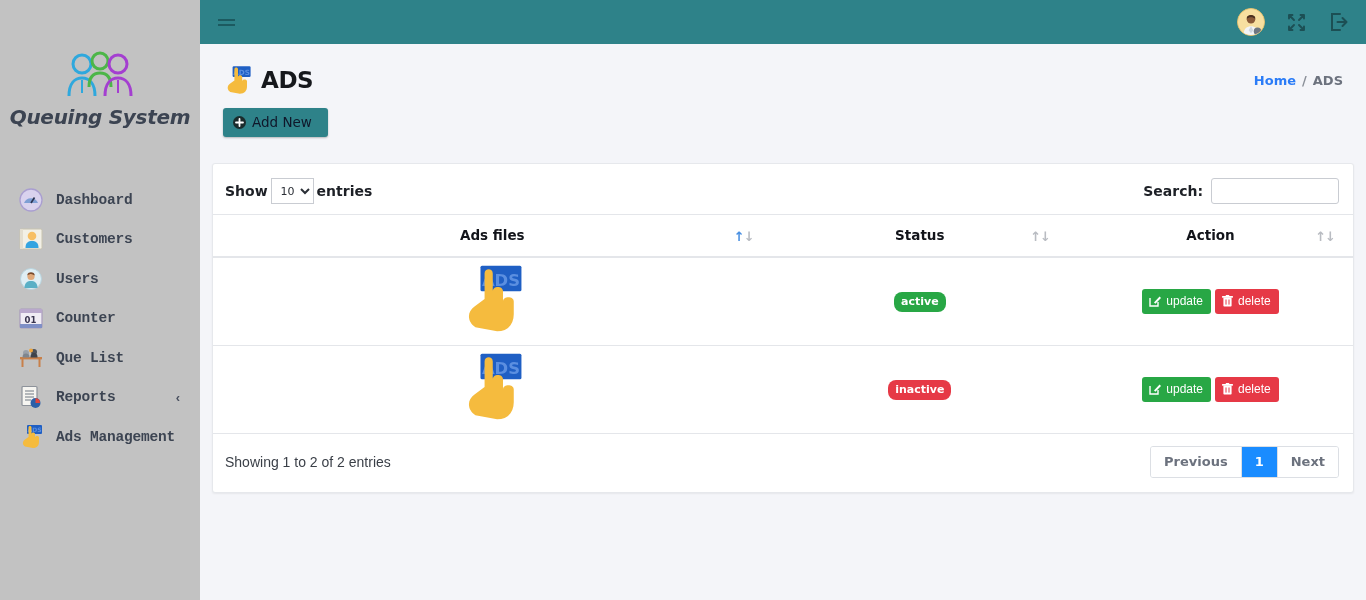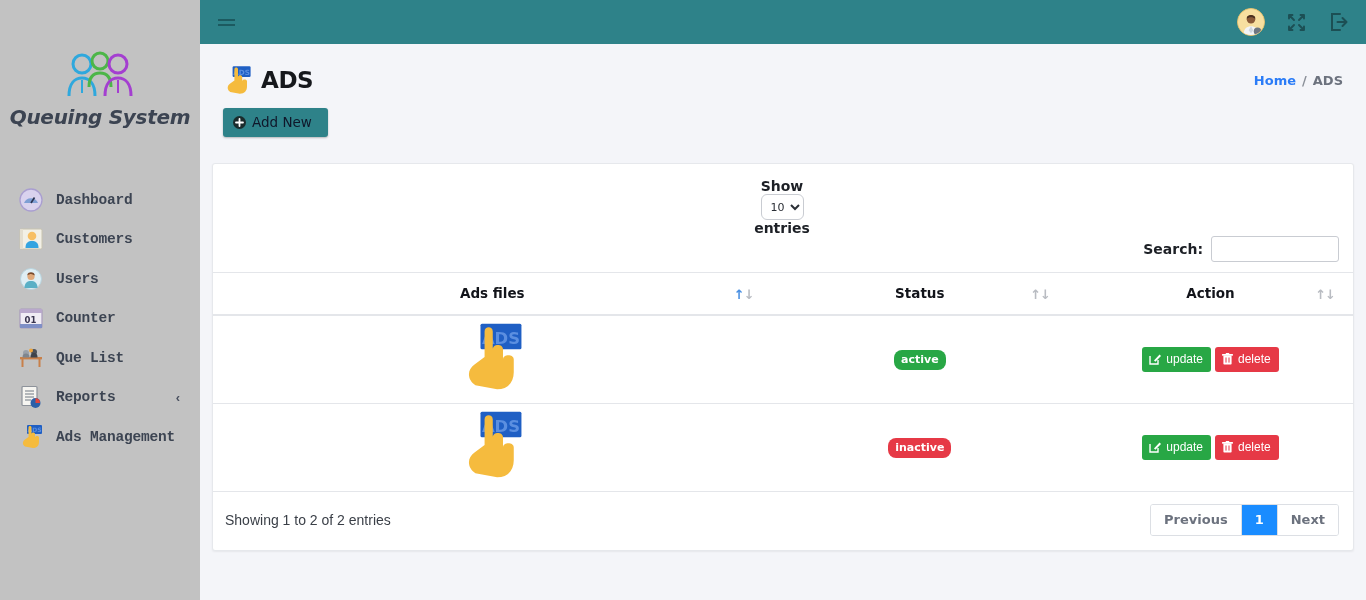--- a/index.html
+++ b/index.html
@@ -131,30 +131,29 @@
     position: absolute; left: 12px; top: 119px;
     width: 1142px;
     background: #ffffff;
     border: 1px solid #e6e8ec;
     border-radius: 3px;
     box-shadow: 0 1px 2px rgba(0,0,0,0.06);
   }
   #card-top {
     display: flex; align-items: center;
     padding: 14px 14px 10px 12px;
-    flex-direction: column;
   }
   .dt-label {
     font-family: "DejaVu Sans", sans-serif;
     font-weight: bold; font-size: 14px; color: #1d2026;
   }
   #length-select {
-    margin: 0 9px;
+    margin: 0 3px;
     width: 43px; height: 26px;
-    border: 1px solid #c9ccd2; border-radius: 6px;
+    border: 1px solid #c9ccd2; border-radius: 0;
     background: #fff;
     font-family: "DejaVu Sans", sans-serif;
     font-size: 11px; color: #2b2f36;
     padding-left: 5px;
     cursor: pointer;
   }
   #search-wrap {
     margin-left: auto;
     display: flex; align-items: center; gap: 8px;
   }

